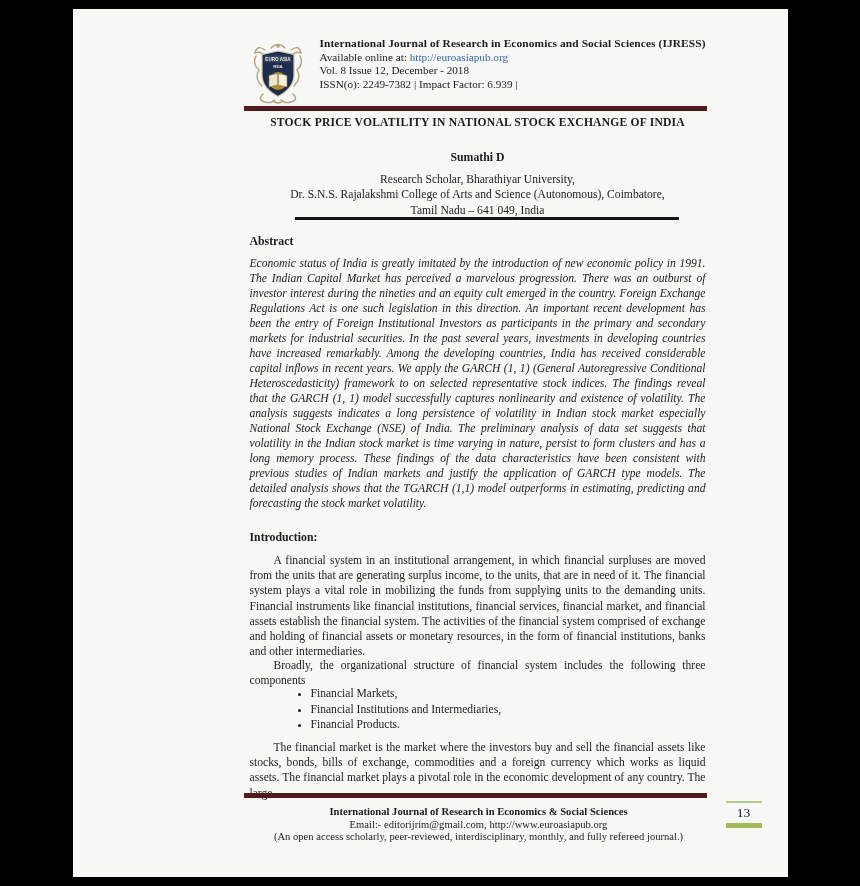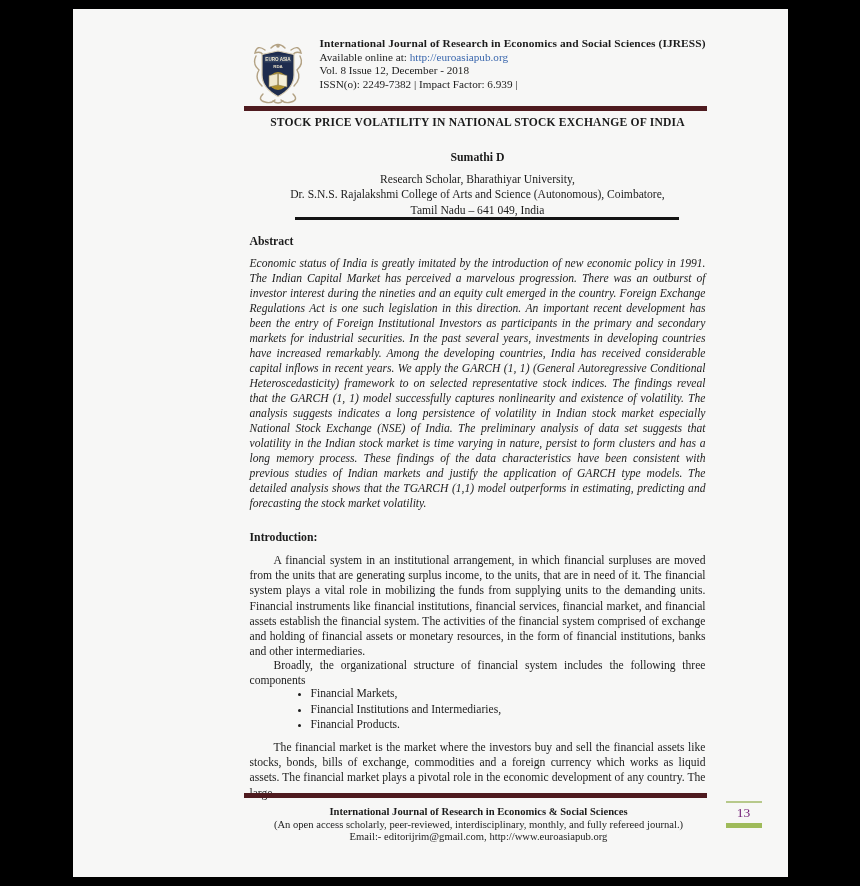--- a/index.html
+++ b/index.html
@@ -63,21 +63,21 @@
     position: absolute; left: 225px; top: 686px;
     font-size: 11.6px; line-height: 15.7px; list-style: disc; padding-left: 13px;
   }
 
   .footer-rule { position: absolute; left: 171px; top: 793px; width: 463px; height: 5px; background: #4f1b1f; }
   .footer-text { position: absolute; left: 150px; top: 806px; width: 512px; text-align: center; font-size: 10.6px; line-height: 12.6px; }
   .footer-text .bold { font-weight: bold; }
 
   .pagenum { position: absolute; left: 653px; top: 801px; width: 36px; text-align: center; }
   .pagenum .line-thin { height: 2px; background: #b7c98b; }
-  .pagenum .num { font-size: 13.5px; line-height: 20px; color: #701a75; }
+  .pagenum .num { font-size: 13.5px; line-height: 20px; color: #0f172a; }
   .pagenum .line-thick { height: 5px; background: #9fbb5a; }
 </style>
 </head>
 <body>
 
 <div class="page">
   <div class="bar top"></div>
 
   <div class="logo">
     <svg width="54" height="64" viewBox="0 0 54 62">
@@ -141,22 +141,22 @@
     <li>Financial Institutions and Intermediaries,</li>
     <li>Financial Products.</li>
   </ul>
 
   <div class="para indent para-3">The financial market is the market where the investors buy and sell the financial assets like stocks, bonds, bills of exchange, commodities and a foreign currency which works as liquid assets. The financial market plays a pivotal role in the economic development of any country. The large</div>
 
   <div class="footer-rule"></div>
 
   <div class="footer-text">
     <div class="bold">International Journal of Research in Economics &amp; Social Sciences</div>
+    <div>Email:- editorijrim@gmail.com, http://www.euroasiapub.org</div>
     <div>(An open access scholarly, peer-reviewed, interdisciplinary, monthly, and fully refereed journal.)</div>
-    <div>Email:- editorijrim@gmail.com, http://www.euroasiapub.org</div>
   </div>
 
   <div class="pagenum">
     <div class="line-thin"></div>
     <div class="num">13</div>
     <div class="line-thick"></div>
   </div>
 
   <div class="bar bottom"></div>
 </div>

